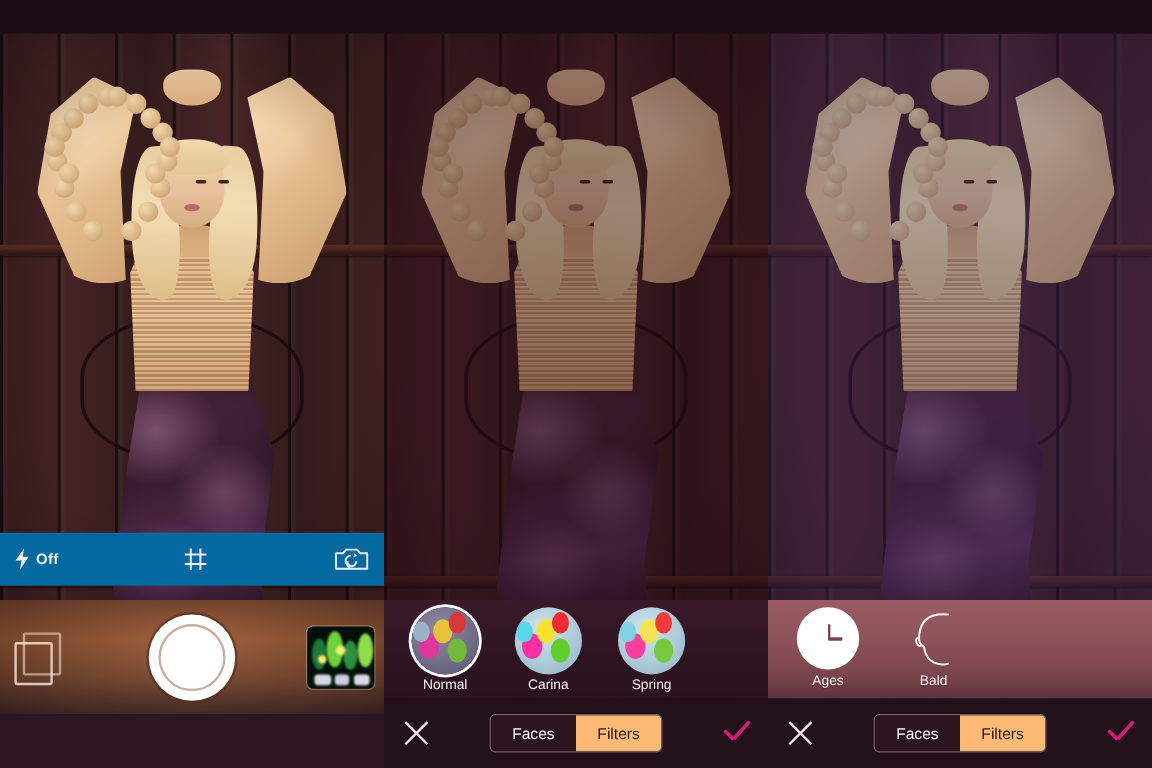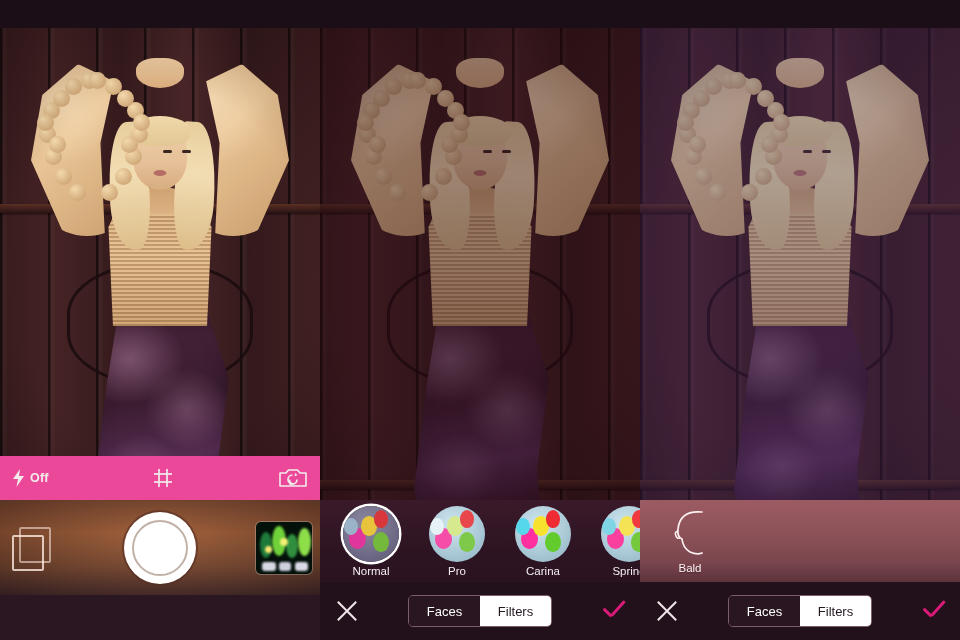--- a/index.html
+++ b/index.html
@@ -71,21 +71,21 @@
       linear-gradient(140deg,#ddbb90 0%,#e9c99f 40%,#c9a376 100%);
     border-radius:62px;}
   .armL{left:-4px;clip-path:polygon(30% 100%,0 56%,10% 18%,42% 0,74% 10%,62% 46%,66% 100%);}
   .armR{right:-4px;clip-path:polygon(70% 100%,100% 56%,90% 18%,58% 0,26% 10%,38% 46%,34% 100%);}
   .hands{position:absolute;left:50%;top:12px;width:48px;height:30px;transform:translateX(-50%);
     background:linear-gradient(180deg,#eccfa9,#d9b187);border-radius:40% 40% 50% 50%;}
   .bump{position:absolute;width:17px;height:17px;border-radius:50%;
     background:radial-gradient(circle at 34% 30%, #f2dcb4, #c59f72);}
 
   
-  .camBar{position:absolute;left:0;bottom:140px;width:320px;height:44px;background:#ec4899;
+  .camBar{position:absolute;left:0;bottom:152px;width:320px;height:44px;background:#0369a1;
     display:flex;align-items:center;justify-content:space-between;padding:0 12px;box-sizing:border-box;}
   .flashWrap{display:flex;align-items:center;gap:5px;}
   .flashTxt{color:#f2ecec;font-size:12.5px;font-weight:bold;letter-spacing:.2px;}
   .camShelf{position:absolute;left:0;bottom:45px;width:320px;height:95px;
     background:linear-gradient(180deg,#6b3a2a 0%,#8a4c2f 34%,#6a3c2c 70%,#3a2028 100%);}
   .camShelf:after{content:"";position:absolute;inset:0;background:
     radial-gradient(90% 120% at 50% 40%, rgba(255,180,110,.22), rgba(0,0,0,.42) 100%);}
   .shutter{position:absolute;left:50%;top:50%;width:64px;height:64px;transform:translate(-50%,-50%);
     border-radius:50%;background:#fff;box-shadow:0 0 0 4px #fff,0 0 0 6px rgba(80,40,30,.55);
     z-index:3;}
@@ -125,21 +125,21 @@
   .clockIcon s{position:absolute;background:#7b464e;border-radius:1px;text-decoration:none;}
   .clockIcon s.h{left:50%;top:26%;width:2.2px;height:26%;}
   .clockIcon s.m{left:50%;top:49%;width:24%;height:2.2px;}
 
   
   .actBar{position:absolute;left:0;bottom:0;width:320px;height:58px;background:#22101a;
     display:flex;align-items:center;justify-content:space-between;padding:0 14px;box-sizing:border-box;}
   .seg{display:flex;border:1px solid #7b5f6c;border-radius:5px;overflow:hidden;height:30px;}
   .segBtn{display:flex;align-items:center;justify-content:center;width:71px;font-size:13px;}
   .segBtn.on{background:#2a1620;color:#fff;}
-  .segBtn.off{background:#ffffff;color:#241820;}
+  .segBtn.off{background:#fdba74;color:#241820;}
   .xBtn,.okBtn{width:26px;height:26px;position:relative;}
   .xBtn i{position:absolute;left:0;top:12px;width:26px;height:2px;background:#efe6ea;}
   .xBtn i:nth-child(1){transform:rotate(45deg);}
   .xBtn i:nth-child(2){transform:rotate(-45deg);}
   .okBtn i{position:absolute;background:#d81b78;border-radius:1px;}
   .okBtn i:nth-child(1){left:2px;top:13px;width:11px;height:3px;transform:rotate(45deg);}
   .okBtn i:nth-child(2){left:8px;top:9px;width:20px;height:3px;transform:rotate(-48deg);}
 
   .svgI{display:block;}
 </style>
@@ -285,30 +285,20 @@
           <b style="left:6px;top:22px;width:17px;height:21px;background:#e0359a;"></b>
           <b style="left:18px;top:10px;width:16px;height:20px;background:#e8c33c;"></b>
           <b style="left:31px;top:4px;width:14px;height:18px;background:#d8383c;"></b>
           <b style="left:30px;top:26px;width:16px;height:20px;background:#74b83c;"></b>
           <b style="left:1px;top:12px;width:14px;height:17px;background:#9bb3c8;"></b>
         </div>
         <div class="fxLabel">Normal</div>
       </div>
       <div class="fxItem">
         <div class="fxCircle">
-          <b style="left:6px;top:22px;width:17px;height:21px;background:#f54ea8;"></b>
-          <b style="left:18px;top:10px;width:16px;height:20px;background:#d7e98f;"></b>
-          <b style="left:31px;top:4px;width:14px;height:18px;background:#e8484c;"></b>
-          <b style="left:30px;top:26px;width:16px;height:20px;background:#7ec94a;"></b>
-          <b style="left:1px;top:12px;width:14px;height:17px;background:#e7f2f6;"></b>
-        </div>
-        <div class="fxLabel">Pro</div>
-      </div>
-      <div class="fxItem">
-        <div class="fxCircle">
           <b style="left:6px;top:22px;width:17px;height:21px;background:#ff2fa0;"></b>
           <b style="left:18px;top:10px;width:16px;height:20px;background:#f7e32e;"></b>
           <b style="left:31px;top:4px;width:14px;height:18px;background:#ef2b33;"></b>
           <b style="left:30px;top:26px;width:16px;height:20px;background:#62cc2e;"></b>
           <b style="left:1px;top:12px;width:14px;height:17px;background:#56d8ea;"></b>
         </div>
         <div class="fxLabel">Carina</div>
       </div>
       <div class="fxItem">
         <div class="fxCircle">
@@ -378,20 +368,29 @@
           <div class="bump" style="left: 86px; top: 90px;"></div>
         </div>
       <div class="vig"></div>
       <div class="grade-cool"></div>
       <div class="grade-cool2"></div>
     </div>
 
     <div class="feStrip">
       <div class="feItem">
         <div class="feIcon">
+          <div class="clockIcon">
+              <s class="h"></s>
+              <s class="m"></s>
+            </div>
+        </div>
+        <div class="feLabel">Ages</div>
+      </div>
+      <div class="feItem">
+        <div class="feIcon">
           <svg class="svgI" width="52" height="52" viewBox="0 0 52 52" style="position:absolute;inset:0;">
             <path d="M38 6 q-22 -2 -24 17 q-1 8 4 10 q1 9 8 13 q7 3 12 1" fill="none" stroke="#fdf0f0" stroke-width="1.7" stroke-linecap="round"></path>
             <path d="M14 25 q-4 1 -2 5 q1 3 4 2" fill="none" stroke="#fdf0f0" stroke-width="1.6"></path>
           </svg>
         </div>
         <div class="feLabel">Bald</div>
       </div>
     </div>
 
     <div class="actBar">

